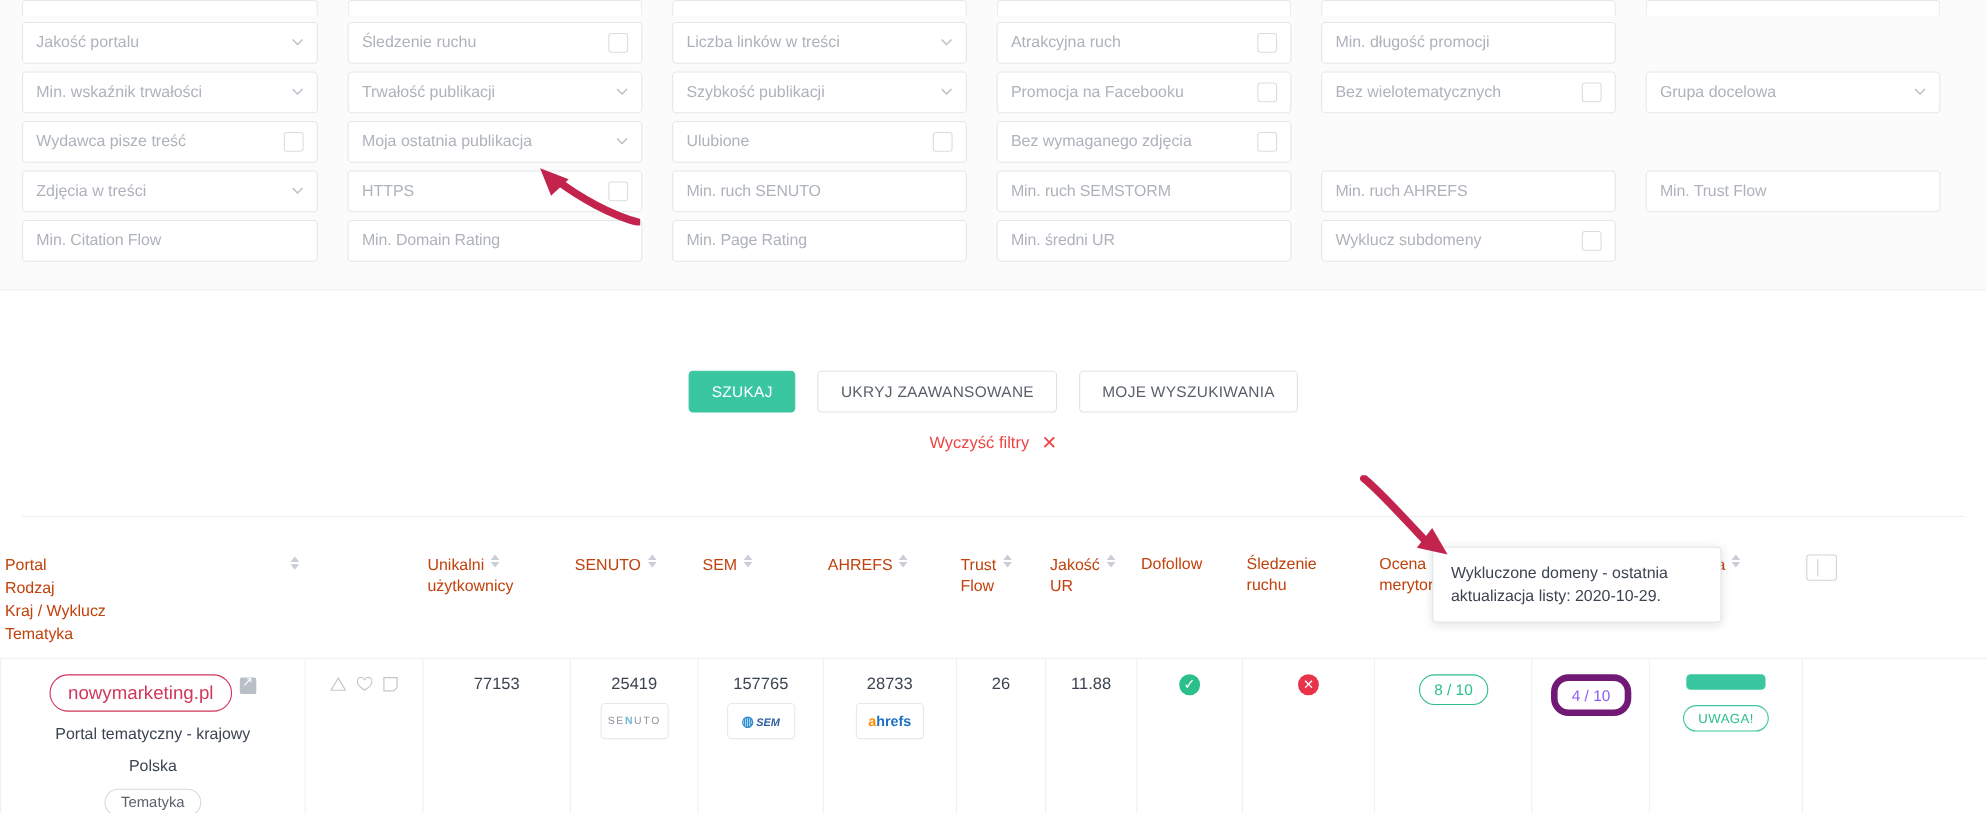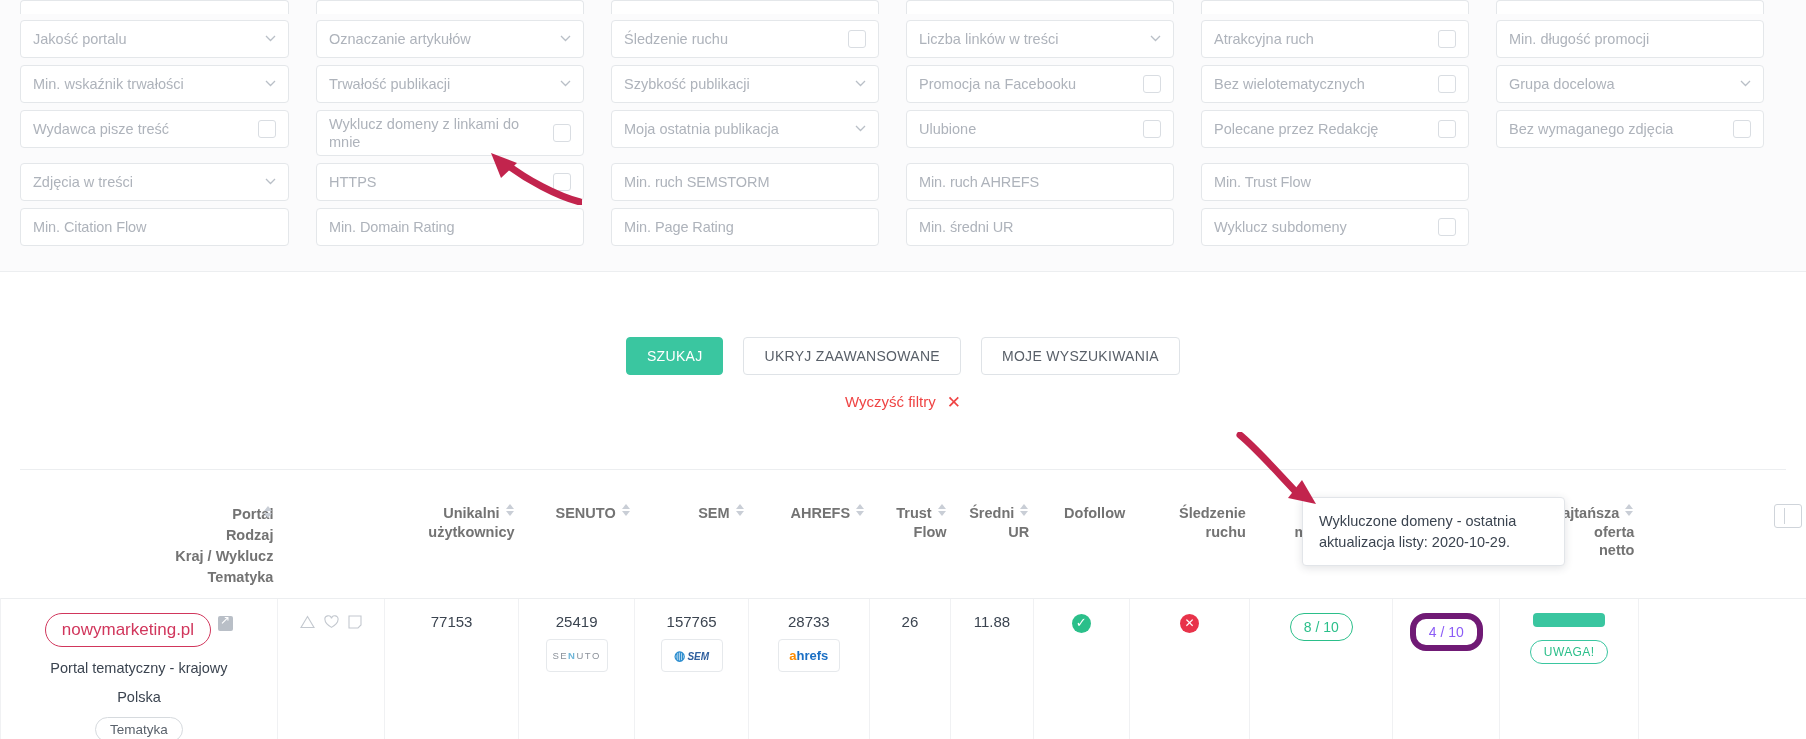--- a/index.html
+++ b/index.html
@@ -162,23 +162,23 @@
   }
   table.results {
     width: 1806px;
     border-collapse: collapse;
     table-layout: fixed;
   }
   table.results th {
     vertical-align: top;
     padding: 14px 4px 10px 4px;
     font-size: 14.5px;
-    font-weight: bold;
-    color: #737373;
-    text-align: right;
+    font-weight: normal;
+    color: #c2410c;
+    text-align: left;
     line-height: 1.28;
   }
   th.col-portal { text-align: left; padding-left: 24px; }
   .th-inner { position: relative; display: block; }
   .sorter {
     display: inline-block;
     width: 9px;
     vertical-align: 2px;
     margin-left: 6px;
   }
@@ -399,30 +399,20 @@
           <span class="ftext">Jakość portalu</span>
           <span class="chev">
               <svg viewBox="0 0 11 7">
                 <path d="M1 1l4.5 4.5L10 1" fill="none" stroke="#b9bfc7" stroke-width="1.3"></path>
               </svg>
             </span>
         </div>
       </div>
       <div class="fcell">
         <div class="field">
-          <span class="ftext">Oznaczanie artykułów</span>
-          <span class="chev">
-              <svg viewBox="0 0 11 7">
-                <path d="M1 1l4.5 4.5L10 1" fill="none" stroke="#b9bfc7" stroke-width="1.3"></path>
-              </svg>
-            </span>
-        </div>
-      </div>
-      <div class="fcell">
-        <div class="field">
           <span class="ftext">Śledzenie ruchu</span>
           <span class="cbox"></span>
         </div>
       </div>
       <div class="fcell">
         <div class="field">
           <span class="ftext">Liczba linków w treści</span>
           <span class="chev">
               <svg viewBox="0 0 11 7">
                 <path d="M1 1l4.5 4.5L10 1" fill="none" stroke="#b9bfc7" stroke-width="1.3"></path>
@@ -499,49 +489,37 @@
     </div>
 
     <div class="filter-row">
       <div class="fcell">
         <div class="field">
           <span class="ftext">Wydawca pisze treść</span>
           <span class="cbox"></span>
         </div>
       </div>
       <div class="fcell">
-        <div class="field tall">
-          <span class="ftext">Wyklucz domeny z linkami do mnie</span>
-          <span class="cbox"></span>
-        </div>
-      </div>
-      <div class="fcell">
         <div class="field">
           <span class="ftext">Moja ostatnia publikacja</span>
           <span class="chev">
               <svg viewBox="0 0 11 7">
                 <path d="M1 1l4.5 4.5L10 1" fill="none" stroke="#b9bfc7" stroke-width="1.3"></path>
               </svg>
             </span>
         </div>
       </div>
       <div class="fcell">
         <div class="field">
           <span class="ftext">Ulubione</span>
           <span class="cbox"></span>
         </div>
       </div>
       <div class="fcell">
         <div class="field">
-          <span class="ftext">Polecane przez Redakcję</span>
-          <span class="cbox"></span>
-        </div>
-      </div>
-      <div class="fcell">
-        <div class="field">
           <span class="ftext">Bez wymaganego zdjęcia</span>
           <span class="cbox"></span>
         </div>
       </div>
     </div>
 
     <div class="filter-row">
       <div class="fcell">
         <div class="field">
           <span class="ftext">Zdjęcia w treści</span>
@@ -549,20 +527,25 @@
               <svg viewBox="0 0 11 7">
                 <path d="M1 1l4.5 4.5L10 1" fill="none" stroke="#b9bfc7" stroke-width="1.3"></path>
               </svg>
             </span>
         </div>
       </div>
       <div class="fcell">
         <div class="field">
           <span class="ftext">HTTPS</span>
           <span class="cbox"></span>
+        </div>
+      </div>
+      <div class="fcell">
+        <div class="field">
+          <span class="ftext mono-ish">Min. ruch SENUTO</span>
         </div>
       </div>
       <div class="fcell">
         <div class="field">
           <span class="ftext mono-ish">Min. ruch SEMSTORM</span>
         </div>
       </div>
       <div class="fcell">
         <div class="field">
           <span class="ftext mono-ish">Min. ruch AHREFS</span>
@@ -674,21 +657,21 @@
           <th>
             <span>AHREFS</span><span class="sorter"><i class="up"></i><i class="dn"></i></span>
           </th>
 
           <th>
             <span>Trust</span><span class="sorter"><i class="up"></i><i class="dn"></i></span><br>
             <span>Flow</span>
           </th>
 
           <th>
-            <span>Średni</span><span class="sorter"><i class="up"></i><i class="dn"></i></span><br>
+            <span>Jakość</span><span class="sorter"><i class="up"></i><i class="dn"></i></span><br>
             <span>UR</span>
           </th>
 
           <th>
             <span>Dofollow</span>
           </th>
 
           <th>
             <span>Śledzenie</span><br>
             <span>ruchu</span>

